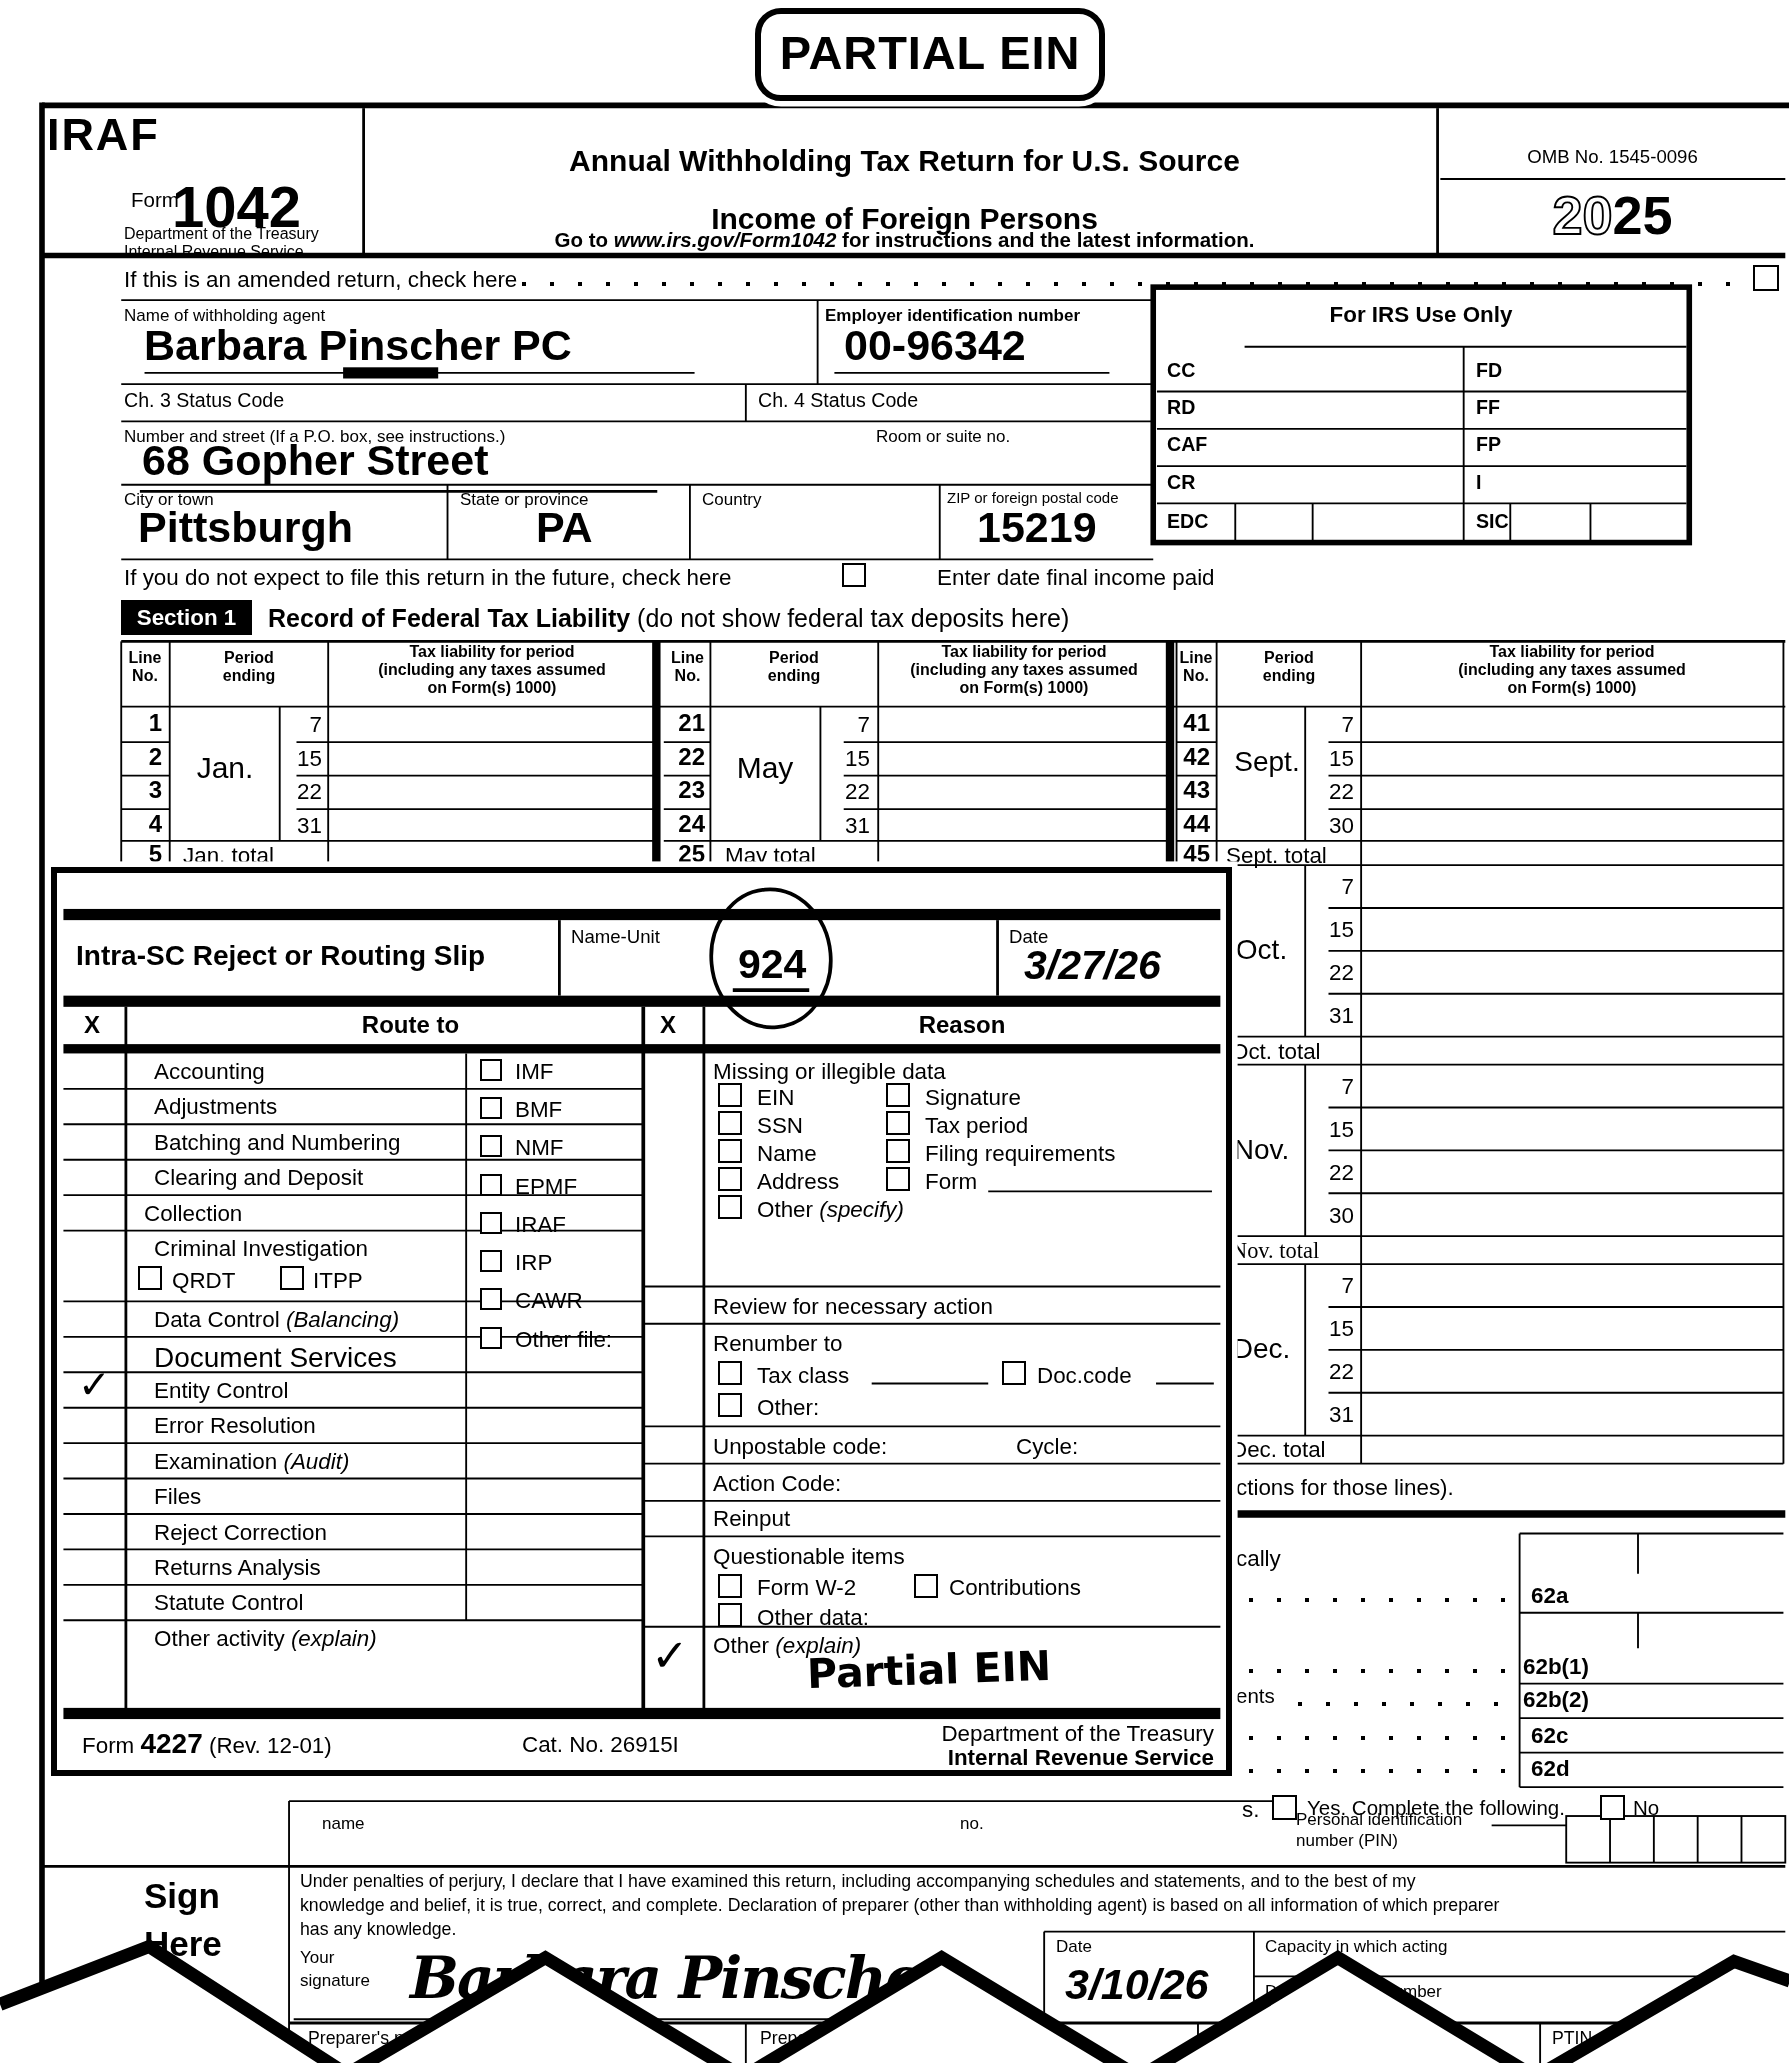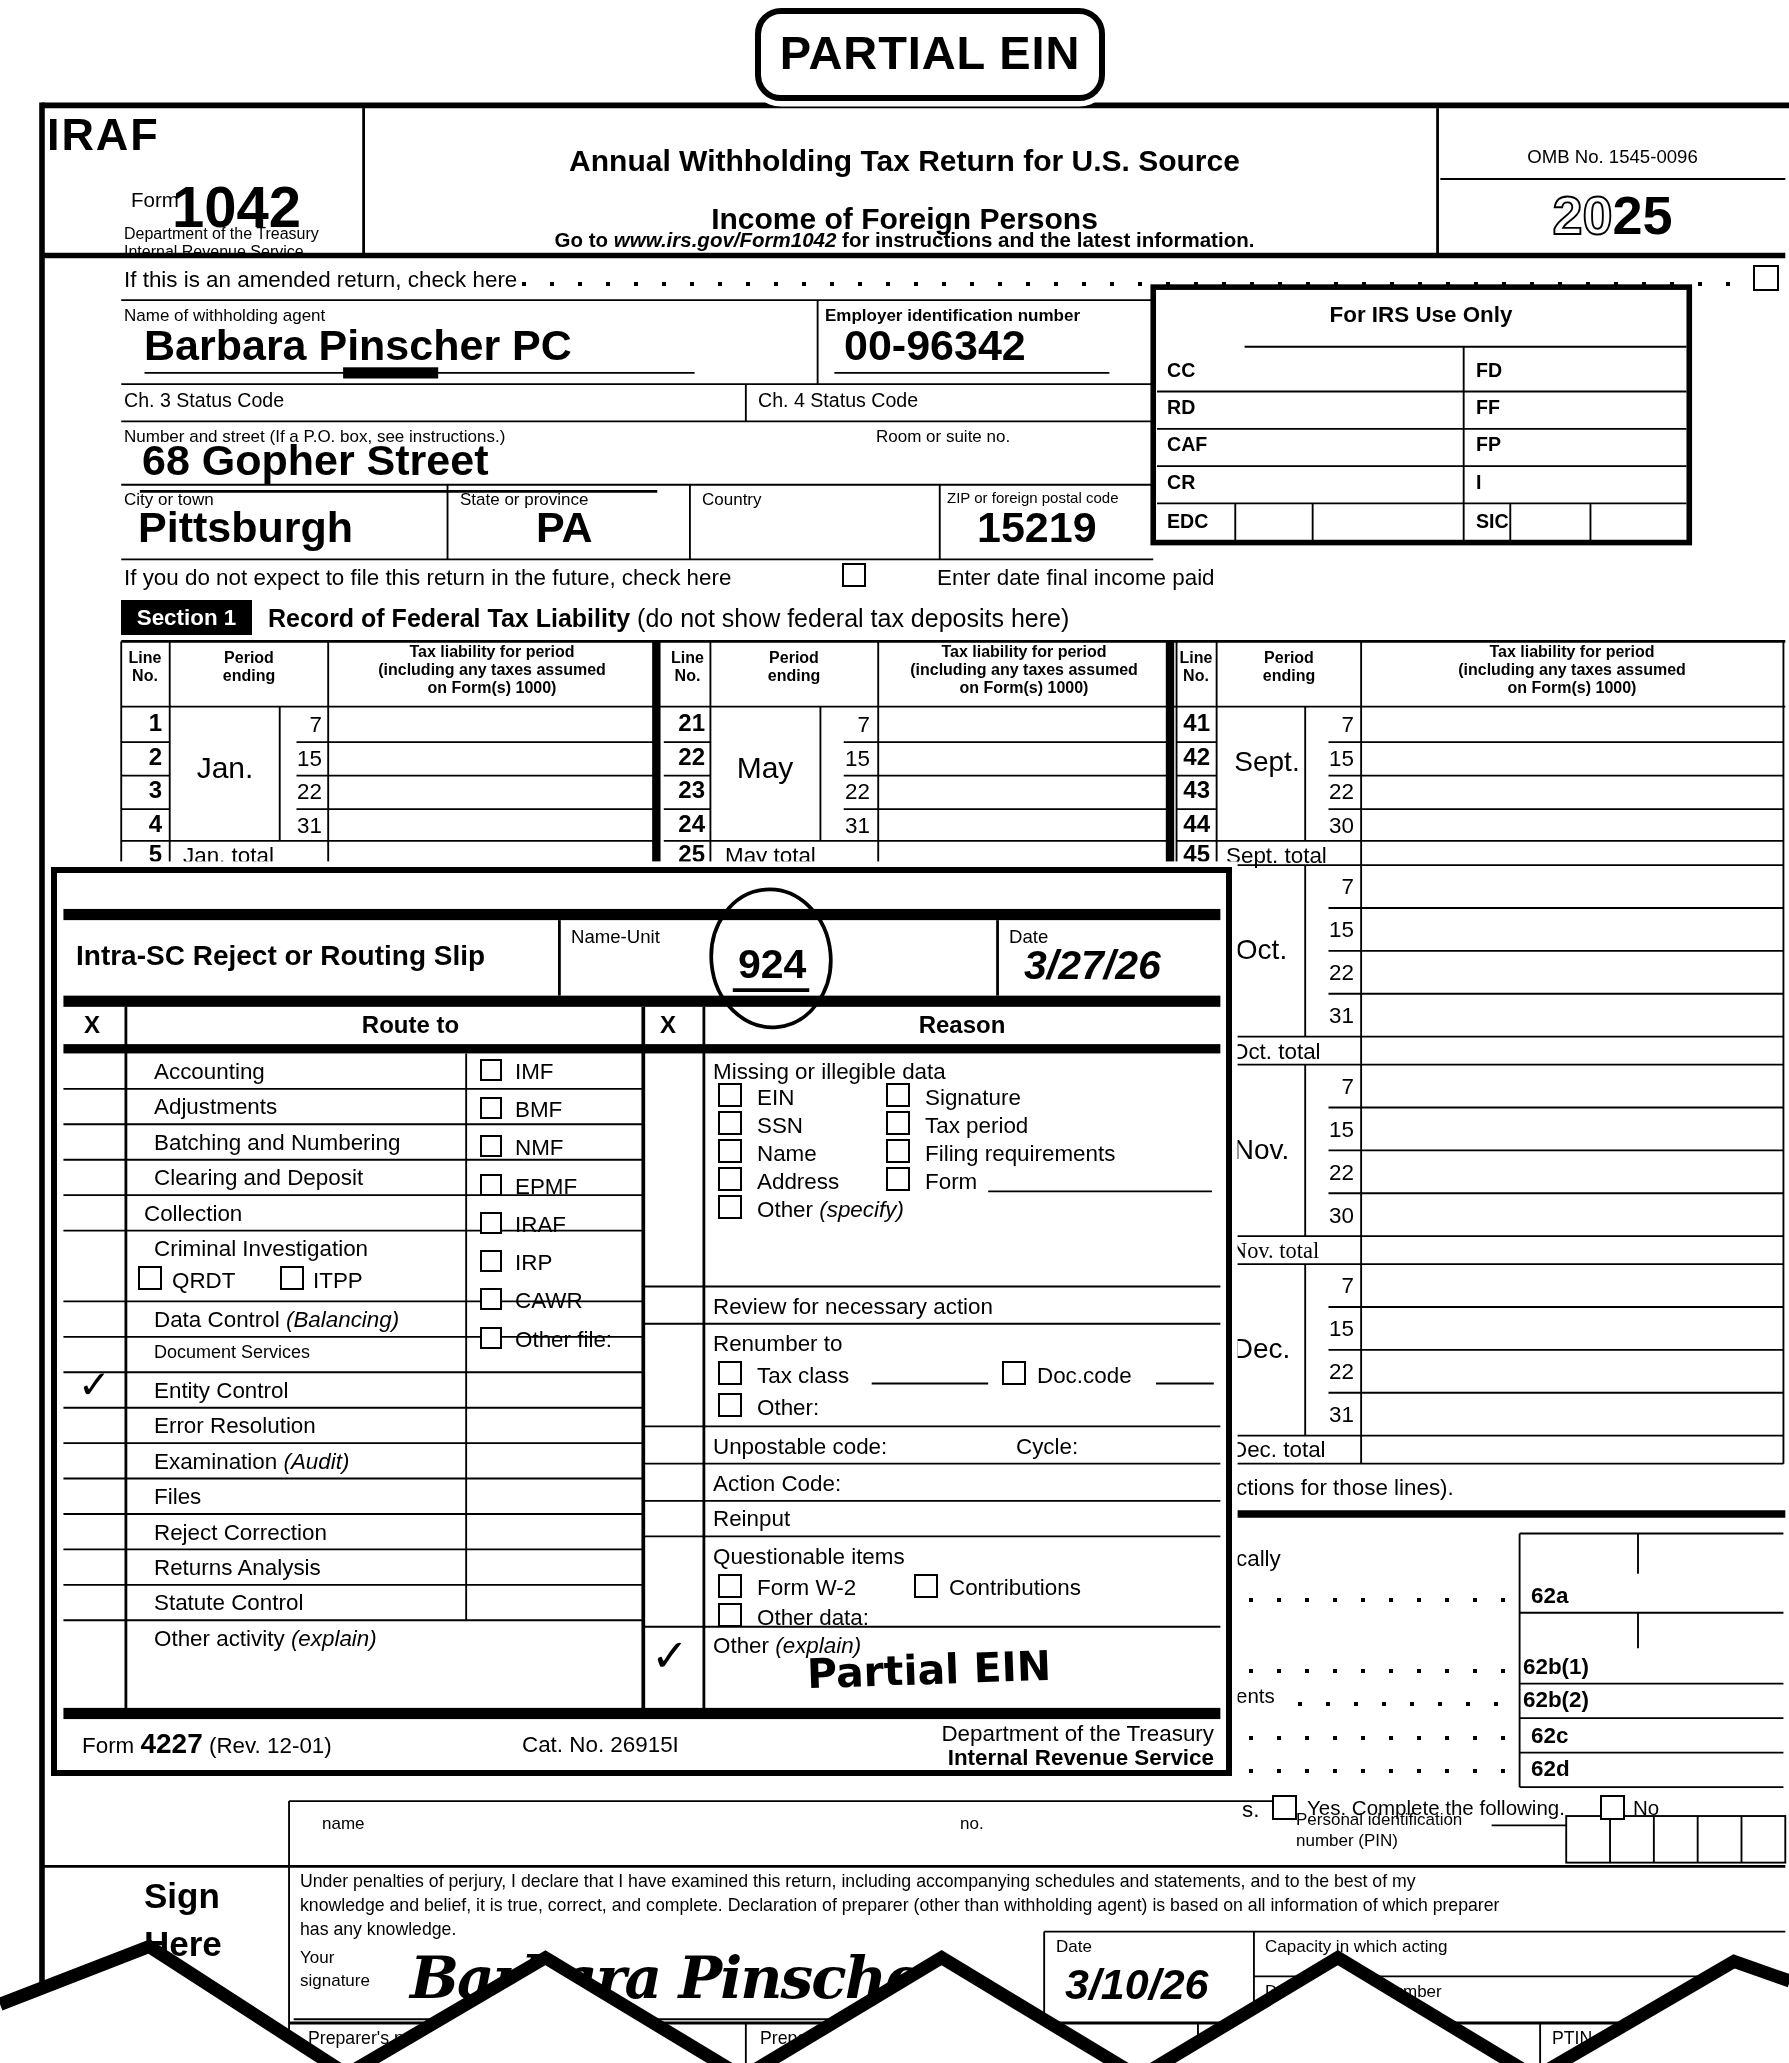--- a/index.html
+++ b/index.html
@@ -427,21 +427,21 @@
     <div class="ab t" style="left:154px;top:1094px;font-size:22.4px;">Adjustments</div>
     <div class="ab t" style="left:154px;top:1130px;font-size:22.4px;">Batching and Numbering</div>
     <div class="ab t" style="left:154px;top:1165px;font-size:22.4px;">Clearing and Deposit</div>
     <div class="ab t" style="left:144px;top:1201px;font-size:22.4px;">Collection</div>
     <div class="ab t" style="left:154px;top:1236px;font-size:22.4px;">Criminal Investigation</div>
     <div class="cbx" style="left:138px;top:1266px;width:24px;height:24px;"></div>
     <div class="ab t" style="left:172px;top:1268px;font-size:22.4px;">QRDT</div>
     <div class="cbx" style="left:280px;top:1266px;width:24px;height:24px;"></div>
     <div class="ab t" style="left:313px;top:1268px;font-size:22.4px;">ITPP</div>
     <div class="ab t" style="left:154px;top:1307px;font-size:22.4px;"><span>Data Control </span><span class="i">(Balancing)</span></div>
-    <div class="ab t" style="left:154px;top:1342px;font-size:18px;">Document Services</div>
+    <div class="ab t" style="left:154px;top:1342px;font-size:28px;">Document Services</div>
     <div class="ab t comic" style="left:78px;top:1363px;font-size:39px;">✓</div>
     <div class="ab t" style="left:154px;top:1378px;font-size:22.4px;">Entity Control</div>
     <div class="ab t" style="left:154px;top:1413px;font-size:22.4px;">Error Resolution</div>
     <div class="ab t" style="left:154px;top:1449px;font-size:22.4px;"><span>Examination </span><span class="i">(Audit)</span></div>
     <div class="ab t" style="left:154px;top:1484px;font-size:22.4px;">Files</div>
     <div class="ab t" style="left:154px;top:1520px;font-size:22.4px;">Reject Correction</div>
     <div class="ab t" style="left:154px;top:1555px;font-size:22.4px;">Returns Analysis</div>
     <div class="ab t" style="left:154px;top:1590px;font-size:22.4px;">Statute Control</div>
     <div class="ab t" style="left:154px;top:1626px;font-size:22.4px;"><span>Other activity </span><span class="i">(explain)</span></div>
 

